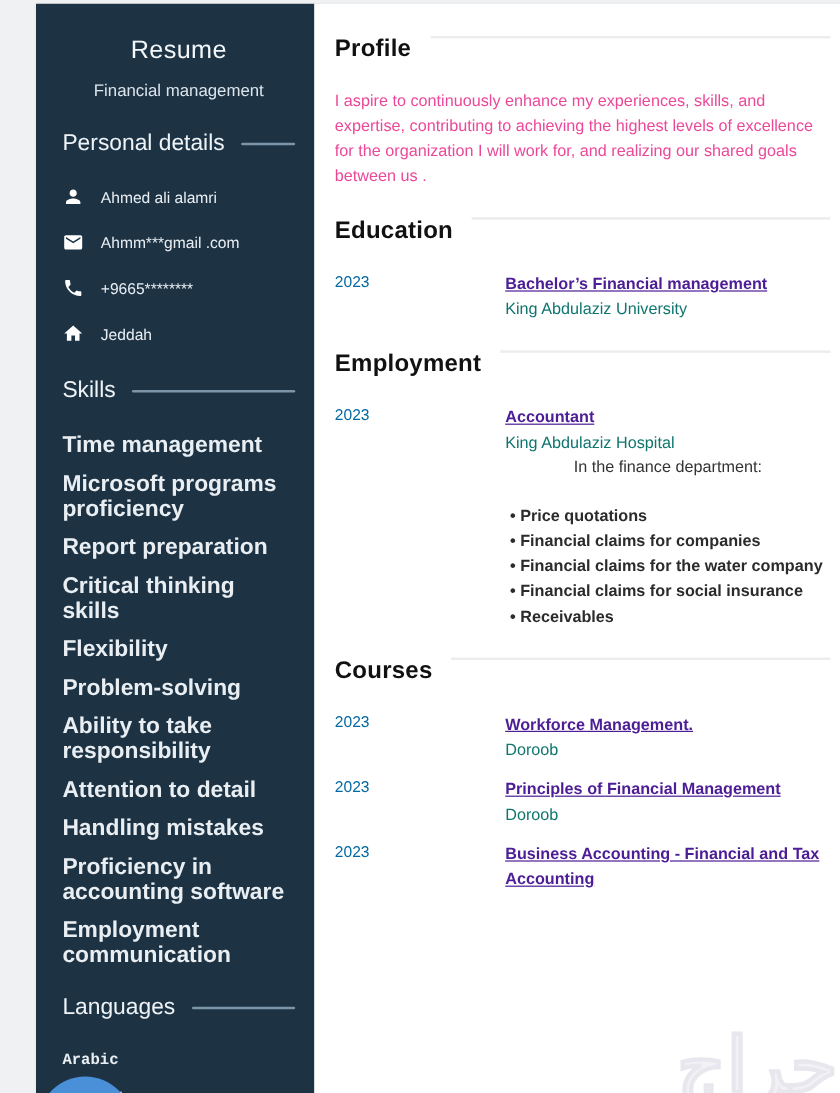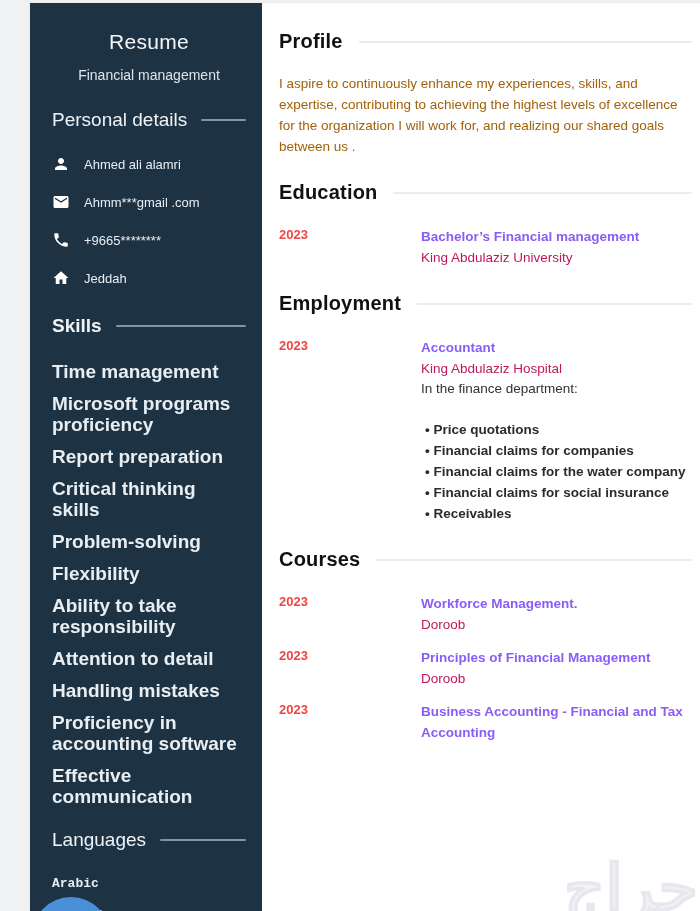--- a/index.html
+++ b/index.html
@@ -104,68 +104,69 @@
   
   .main {
     position: relative;
     flex: 1;
     background: #ffffff;
     padding: 27px 12px 0 17px;
     overflow: hidden;
   }
   .m-heading {
     display: flex;
-    align-items: center;
     font-size: 20px;
     font-weight: 700;
     color: #111111;
     letter-spacing: 0.2px;
   }
   .m-heading .rule {
     flex: 1;
     height: 2px;
     background: #ececec;
     margin-left: 16px;
   }
   .m-heading + .m-heading, .sec-gap { margin-top: 24px; }
   .profile-text {
     margin-top: 20px;
     font-size: 13.5px;
-    color: #a16207;
+    color: #ec4899;
     line-height: 21px;
     max-width: 410px;
   }
   .entry {
     display: grid;
     grid-template-columns: 142px 1fr;
     margin-top: 22px;
   }
   .entry.tight { margin-top: 12px; }
   .entry-year {
     font-size: 13px;
-    font-weight: 700;
-    color: #ef4444;
+    font-weight: 400;
+    color: #0369a1;
     padding-top: 1px;
   }
   .entry-title {
     font-size: 13.5px;
     font-weight: 700;
-    color: #8b5cf6;
-    line-height: 21px;
+    color: #4c1d95;
+    line-height: 21px;
+    text-decoration: underline;
   }
   .entry-sub {
     font-size: 13.5px;
-    color: #be185d;
+    color: #0f766e;
     line-height: 20px;
     margin-top: 1px;
   }
   .entry-detail {
     font-size: 13.5px;
     color: #333333;
     line-height: 20px;
+    text-align: center;
   }
   .bullet-list { margin-top: 20px; font-weight: bold; }
   .bullet-item {
     font-size: 13.5px;
     color: #2b2b2b;
     line-height: 21px;
     padding-left: 4px;
   }
   .bullet-item::before { content: "• "; }
 
@@ -223,37 +224,37 @@
       <div class="contact-row">
         <span class="cicon">
           <svg viewBox="0 0 24 24">
               <path d="M10 20v-6h4v6h5v-8h3L12 3 2 12h3v8z"></path>
             </svg>
         </span>
         <span class="ctext">Jeddah</span>
       </div>
     </div>
 
-    <div class="sb-heading" style="margin-top:28px;font-weight:bold;">
+    <div class="sb-heading" style="margin-top:28px;">
       <span>Skills</span>
       <span class="rule"></span>
     </div>
 
     <div class="skill-list">
       <div class="skill-item">Time management</div>
       <div class="skill-item">Microsoft programs proficiency</div>
       <div class="skill-item">Report preparation</div>
       <div class="skill-item">Critical thinking skills</div>
+      <div class="skill-item">Flexibility</div>
       <div class="skill-item">Problem-solving</div>
-      <div class="skill-item">Flexibility</div>
       <div class="skill-item">Ability to take responsibility</div>
       <div class="skill-item">Attention to detail</div>
       <div class="skill-item">Handling mistakes</div>
       <div class="skill-item">Proficiency in accounting software</div>
-      <div class="skill-item">Effective communication</div>
+      <div class="skill-item">Employment communication</div>
     </div>
 
     <div class="sb-heading" style="margin-top:22px;">
       <span>Languages</span>
       <span class="rule"></span>
     </div>
 
     <div class="lang-list">
       <div class="lang-item">Arabic</div>
       <div class="lang-item">English</div>

